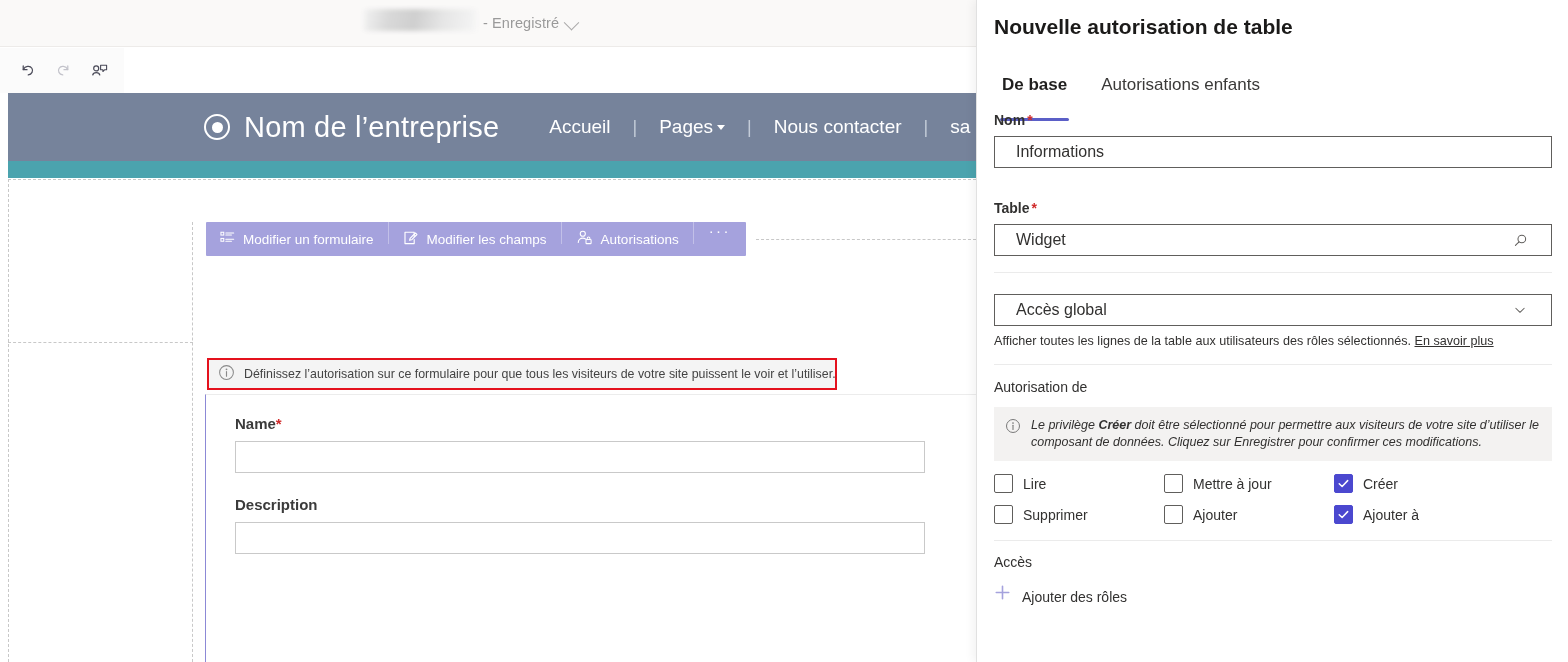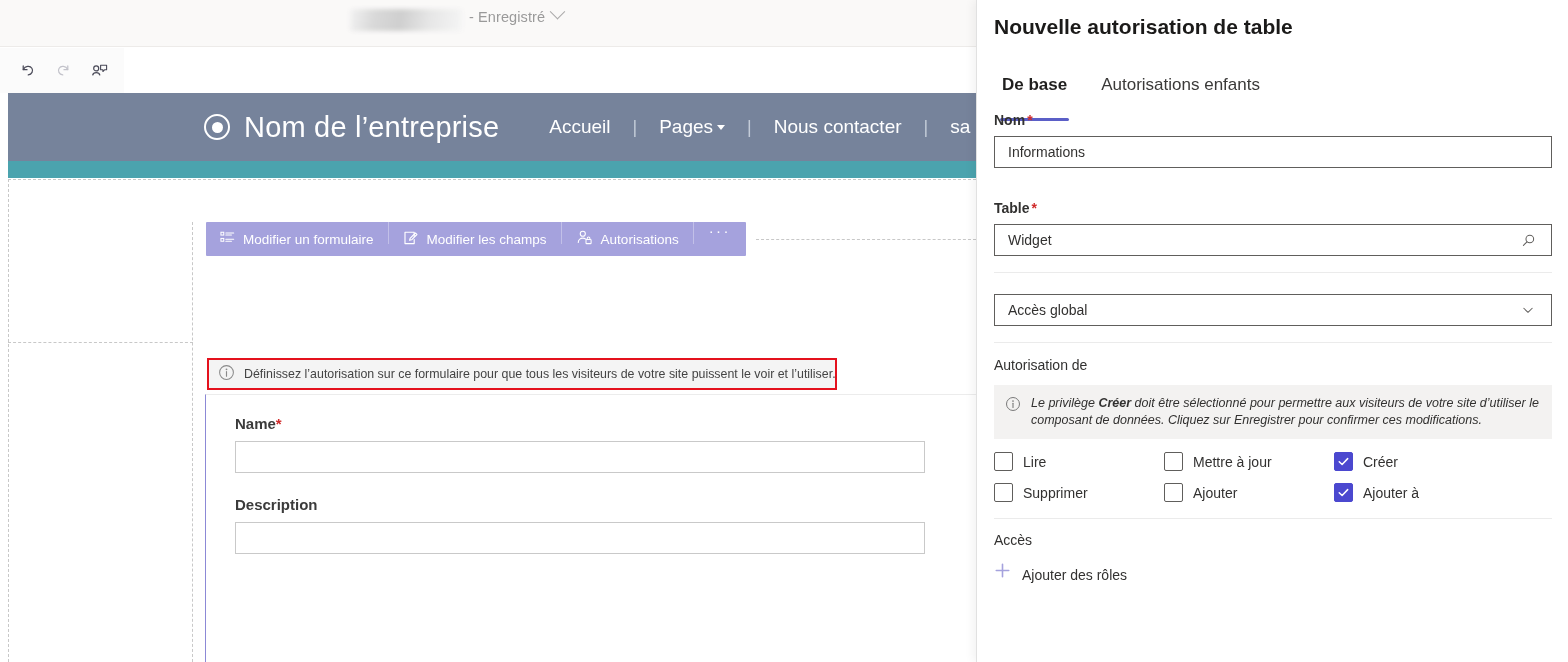--- a/index.html
+++ b/index.html
@@ -18,22 +18,22 @@
     position: absolute; left: 0; top: 0; width: 976px; height: 662px;
     background: #ffffff; overflow: hidden;
   }
 
   
   .topbar {
     position: absolute; left: 0; top: 0; width: 976px; height: 47px;
     background: #faf9f8; border-bottom: 1px solid #edebe9;
   }
   .topbar-center {
-    position: absolute; left: 350px; top: 9px;
-    display: flex; align-items: flex-start; gap: 7px;
+    position: absolute; left: 364px; top: 9px;
+    display: flex; align-items: flex-end; gap: 7px;
   }
   .redacted-title {
     width: 112px; height: 22px; border-radius: 2px;
     background: linear-gradient(100deg,#f2f2f2 0%, #d9d9d9 22%, #cfcfcf 45%, #e6e6e6 70%, #f5f5f5 100%);
     filter: blur(2.2px);
   }
   .saved-label {
     font-size: 14.5px; color: #9a9a9a; letter-spacing: .1px; white-space: nowrap;
   }
   .chev-sm {
@@ -136,22 +136,22 @@
     background: #5b5fc7; border-radius: 2px;
   }
 
   .pnl-body { position: absolute; left: 17px; top: 112px; width: 558px; }
   .grp { margin-bottom: 16px; }
   .lbl { font-size: 14px; color: #323130; font-weight: bold; display: block; }
   .lbl .req-star { margin-left: 2px; font-weight: bold; }
   .txtfield {
     margin-top: 8px; width: 558px; height: 32px;
     border: 1px solid #605e5c; background: #fff;
-    display: flex; align-items: center; padding: 0 13px;
-    font-size: 14px; color: #323130;
+    display: flex; align-items: center; padding: 0 21px;
+    font-size: 16px; color: #323130;
   }
   .txtfield .val { flex: 1; color: #323130; white-space: nowrap; overflow: hidden; }
   .txtfield .afx { width: 20px; display: flex; align-items: center; justify-content: center; }
   .hr { height: 1px; background: #ebebeb; margin: 16px 0 0 0; width: 558px; }
   .helper { margin-top: 8px; font-size: 12.6px; color: #323130; }
   .helper a { color: #323130; text-decoration: underline; }
 
   .sec-title { font-size: 14px; color: #323130; font-weight: normal; }
   .note {
     margin-top: 12px; width: 558px; background: #f3f2f1;
@@ -352,20 +352,24 @@
 
       <div class="grp">
         <div class="txtfield">
           <span class="val">Accès global</span>
           <span class="afx">
             <svg width="14" height="14" viewBox="0 0 16 16">
               <path d="M3.2 6 8 10.6 12.8 6" fill="none" stroke="#605e5c" stroke-width="1.15" stroke-linecap="round" stroke-linejoin="round"></path>
             </svg>
           </span>
         </div>
+        <div class="helper">
+          <span>Afficher toutes les lignes de la table aux utilisateurs des rôles sélectionnés.</span>
+          <a href="#">En savoir plus</a>
+        </div>
       </div>
 
       <div class="hr"></div>
       <div style="height:14px"></div>
 
       <div class="grp">
         <div class="sec-title">Autorisation de</div>
 
         <div class="note">
           <span style="flex:0 0 auto;margin-top:1px;">

